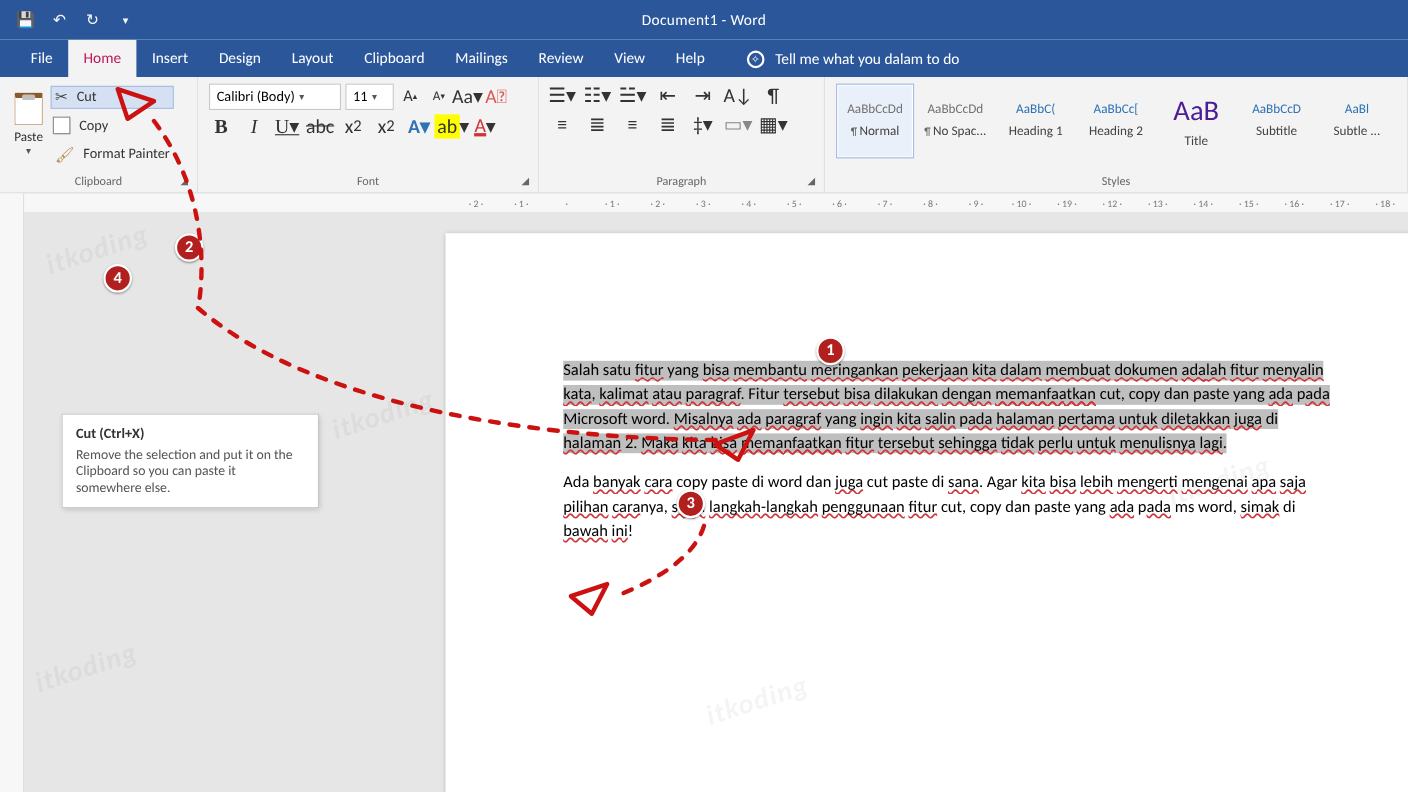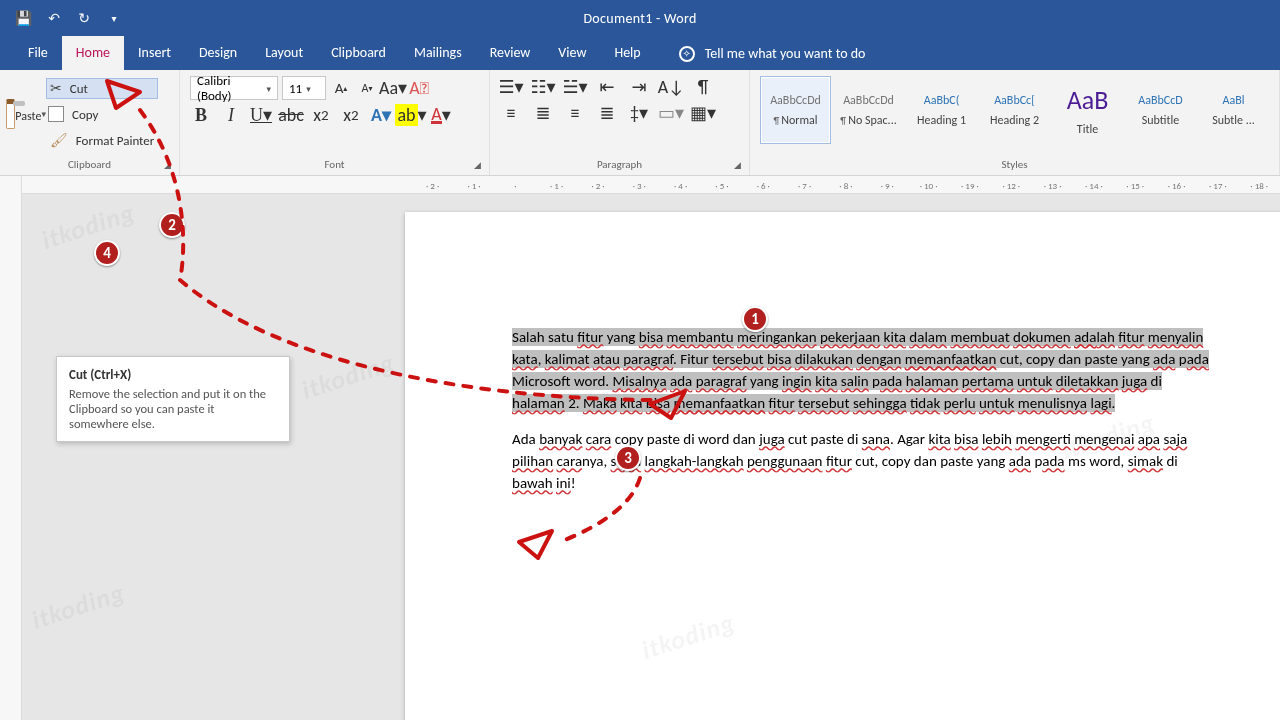--- a/index.html
+++ b/index.html
@@ -20,21 +20,21 @@
 
   
   .ribbon { height:106px; background:#f3f3f3; border-bottom:1px solid #d4d4d4; display:flex; }
   .group { border-right:1px solid #e1e1e1; display:flex; flex-direction:column; justify-content:space-between; padding:4px 6px 2px; position:relative; }
   .group-label { font-size:11px; color:#666; text-align:center; padding:3px 0 2px; position:relative; }
   .group-label .dialog-launcher { position:absolute; right:2px; bottom:3px; font-size:9px; color:#666; }
   .grow { display:flex; align-items:center; }
 
   
   .clip { width:180px; }
-  .paste-big { width:40px; display:flex; align-items:center; font-size:12px; color:#333; padding-top:2px;justify-content:flex-end; }
+  .paste-big { width:40px; display:flex; flex-direction:column; align-items:center; font-size:12px; color:#333; padding-top:2px;justify-content:flex-end; }
   .paste-big .board { width:26px; height:30px; background:#fff; border:1px solid #c49a6c; border-top:5px solid #8b5a2b; position:relative; border-radius:2px; }
   .paste-big .board::after{content:"";position:absolute;top:-3px;left:6px;width:12px;height:5px;background:#c0c0c0;border-radius:2px;}
   .clip-list { display:flex; flex-direction:column; gap:6px; padding-top:4px; font-size:13px; color:#333; }
   .clip-item { display:flex; align-items:center; gap:8px; padding:2px 4px; }
   .clip-item.hover { background:#d5e1f2; border:1px solid #a3bde3; padding:1px 3px; }
   .scissors { color:#444; font-size:14px; }
   .copy-icon { width:14px; height:14px; border:1px solid #888; background:#fff; position:relative; }
   .copy-icon::after{content:"";position:absolute;left:-3px;top:-3px;width:14px;height:14px;border:1px solid #888;background:#fff;}
   .brush { color:#b68b57; font-size:14px; }
 
@@ -70,21 +70,21 @@
             position:absolute; top:0; left:0; display:flex; align-items:center; justify-content:center; font-size:11px; color:#555; }
   .hruler-inner{position:absolute;left:390px;right:0;top:0;height:18px;display:flex;align-items:center;}
   .hruler-inner span{display:inline-block;width:46px;text-align:center;}
   .page { position:absolute; left:405px; top:36px; width:900px; height:1100px; background:#fff; box-shadow:0 1px 4px rgba(0,0,0,.25); }
   .content { position:absolute; left:512px; top:150px; width:700px; font-size:15px; line-height:22px; color:#000; }
   .content p { margin-bottom:14px; }
   .sel-text { background:#bfbfbf; }
   .sp{ text-decoration: underline wavy #d13438; text-decoration-skip-ink:none; }
 
   
-  .tooltip { position:absolute; left:56px; top:356px; width:234px; background:#fff; border:1px solid #c8c8c8;
+  .tooltip { position:absolute; left:56px; top:376px; width:234px; background:#fff; border:1px solid #c8c8c8;
              box-shadow:1px 2px 5px rgba(0,0,0,.2); padding:10px 12px; font-size:12.5px; color:#555; z-index:5; }
   .tooltip .tt-title { font-weight:600; color:#333; margin-bottom:4px; font-size:13px; }
 
   
   .overlay{position:absolute;inset:0;pointer-events:none;z-index:20;}
   .badge{position:absolute;width:26px;height:26px;border-radius:50%;background:#b1201e;border:2px solid #fff;
          box-shadow:0 1px 2px rgba(0,0,0,.4);color:#fff;font-weight:700;font-size:15px;display:flex;
          align-items:center;justify-content:center;}
   .cursor-arrow{position:absolute;}
   .cursor-arrow svg{overflow:visible;}
@@ -111,21 +111,21 @@
   <div class="tab">Insert</div>
   <div class="tab">Design</div>
   <div class="tab">Layout</div>
   <div class="tab">Clipboard</div>
   <div class="tab">Mailings</div>
   <div class="tab">Review</div>
   <div class="tab">View</div>
   <div class="tab">Help</div>
   <div class="tell">
     <span class="lamp">✧</span>
-    <span>Tell me what you want to do</span>
+    <span>Tell me what you dalam to do</span>
   </div>
 </div>
 
 <div class="ribbon">
 
   <div class="group clip">
     <div class="grow">
       <div class="paste-big">
         <div class="board"></div>
         <span style="margin-top:4px">Paste</span>
@@ -148,21 +148,21 @@
     </div>
     <div class="group-label">
       <span>Clipboard</span>
       <span class="dialog-launcher">◢</span>
     </div>
   </div>
 
   <div class="group fontg">
     <div>
       <div class="frow">
-        <div class="combo" style="width:88px">
+        <div class="combo" style="width:120px">
           <span>Calibri (Body)</span>
             <span class="dd">▾</span>
         </div>
         <div class="combo" style="width:44px">
           <span>11</span>
             <span class="dd">▾</span>
         </div>
         <span class="ico" style="font-size:15px">A<sup style="font-size:8px">▴</sup></span>
         <span class="ico" style="font-size:12px">A<sup style="font-size:8px">▾</sup></span>
         <span class="ico">Aa▾</span>

